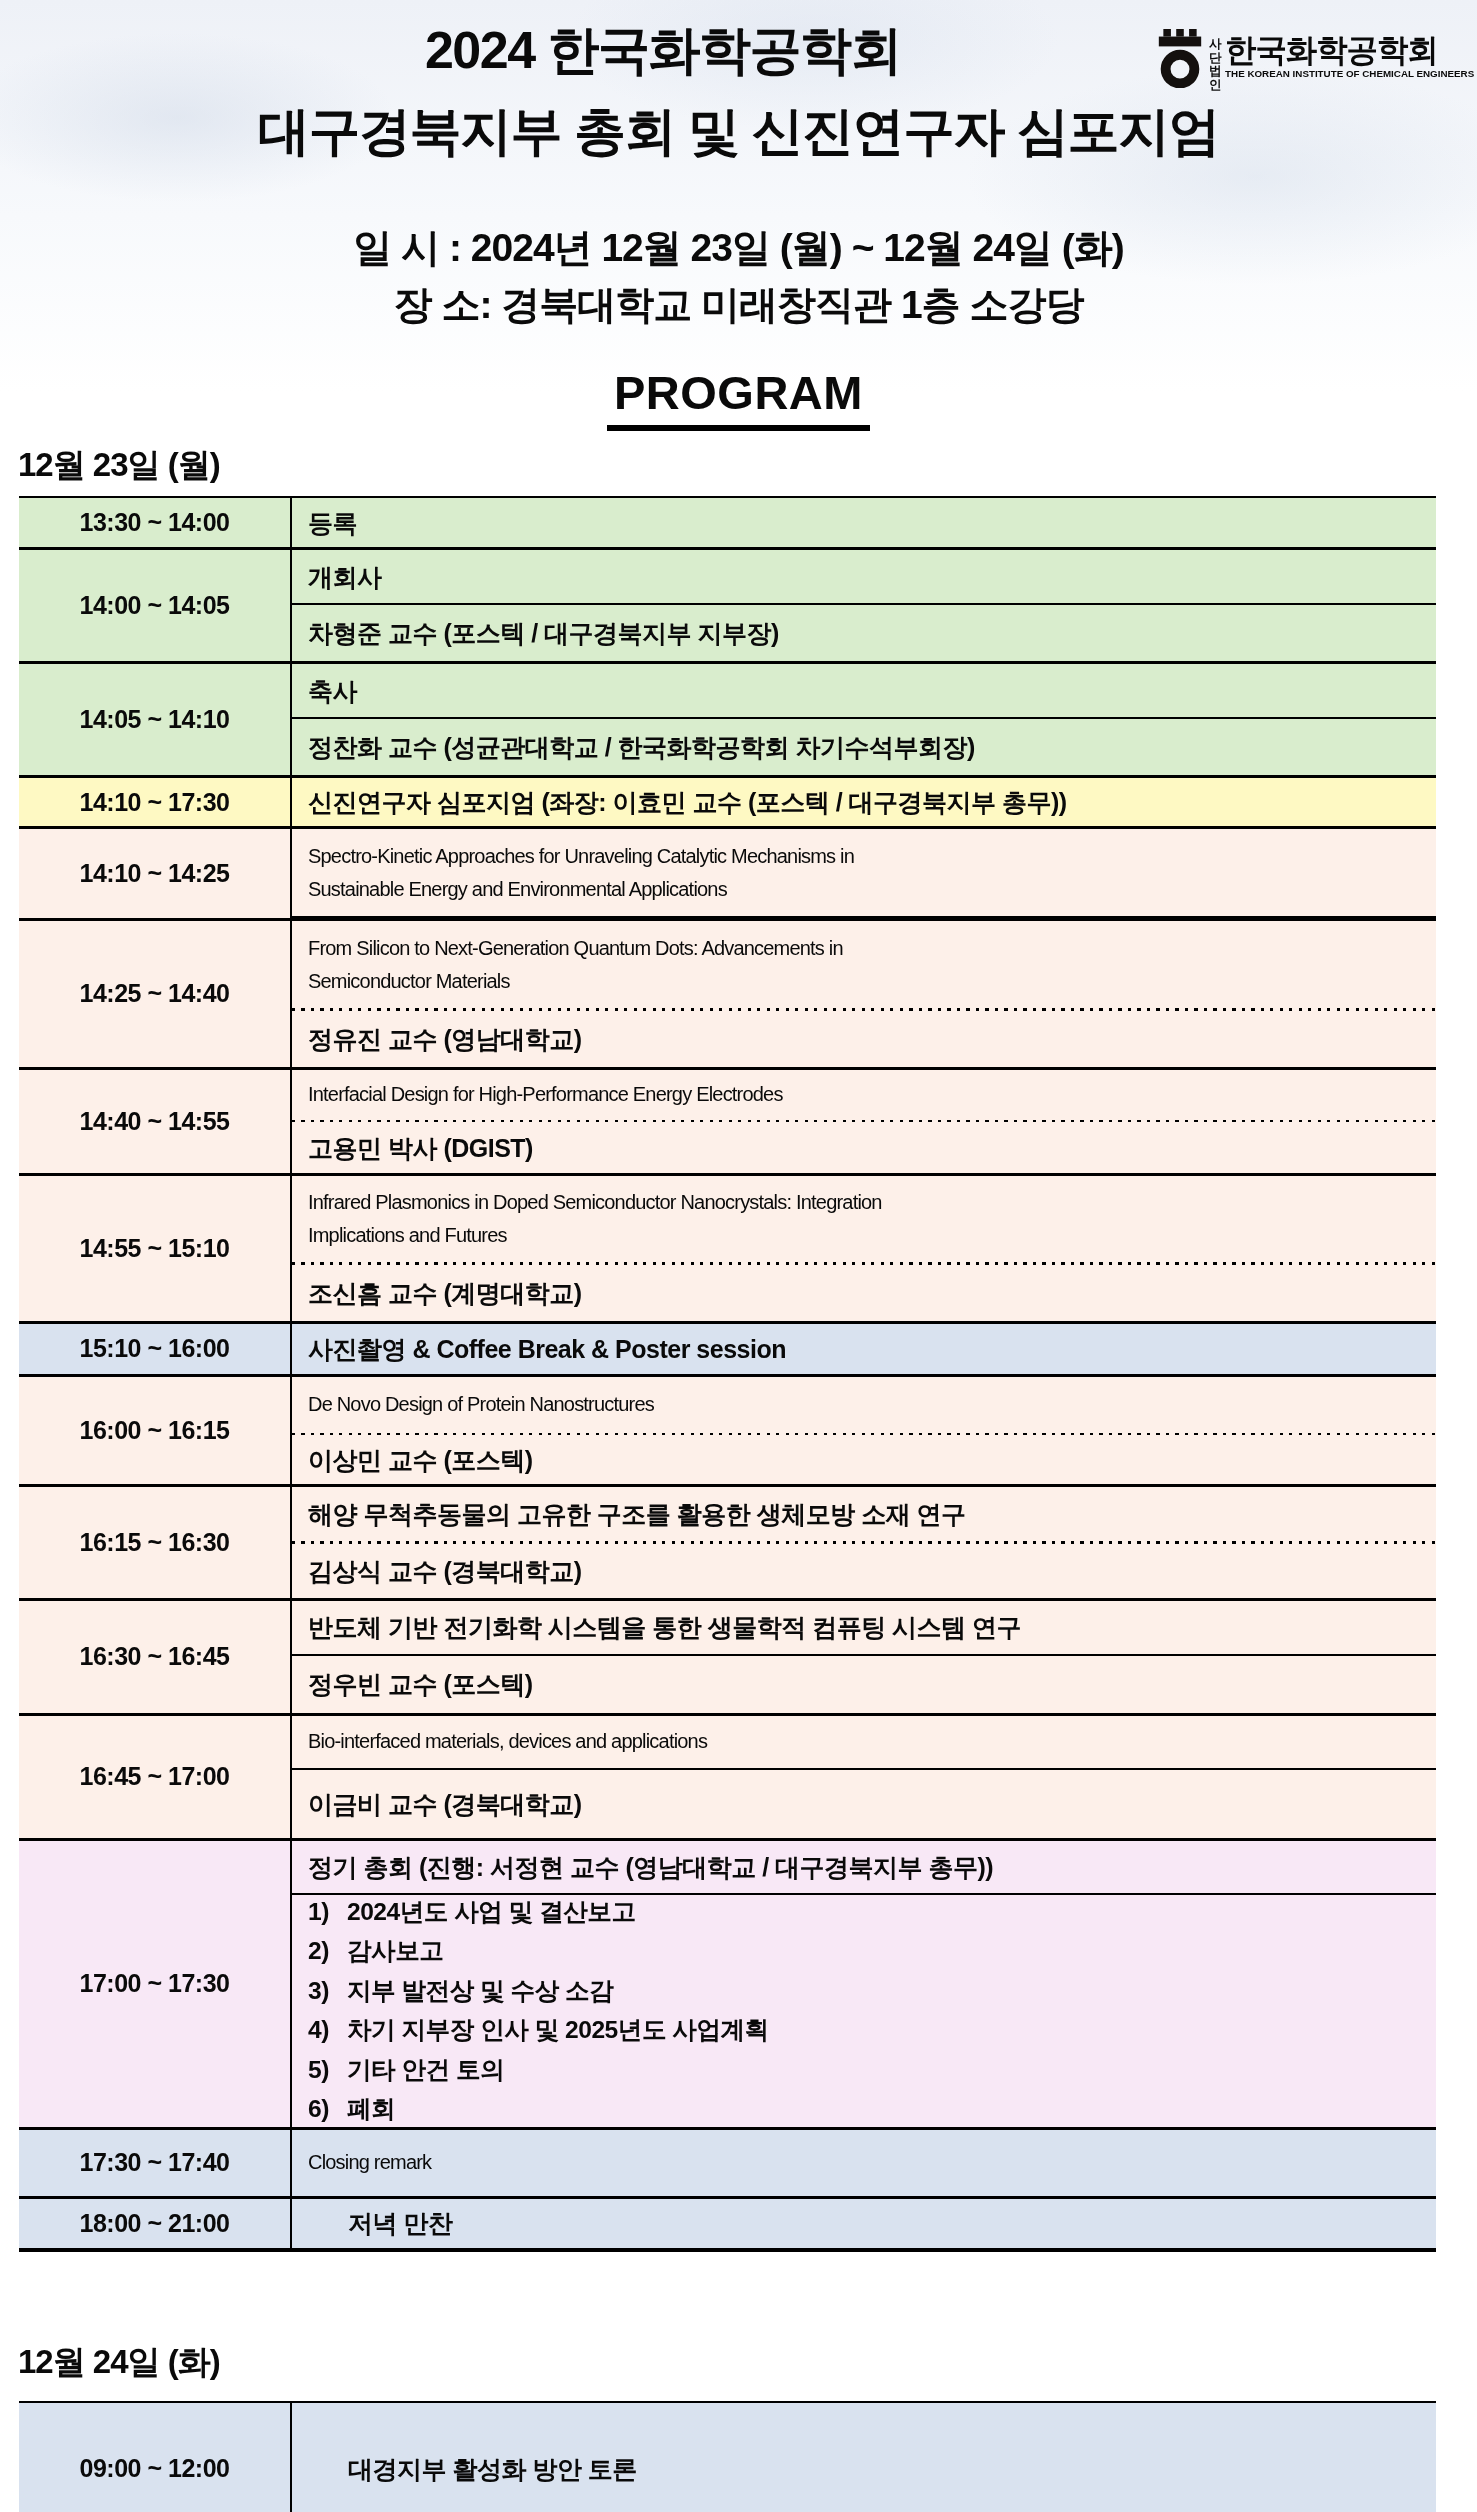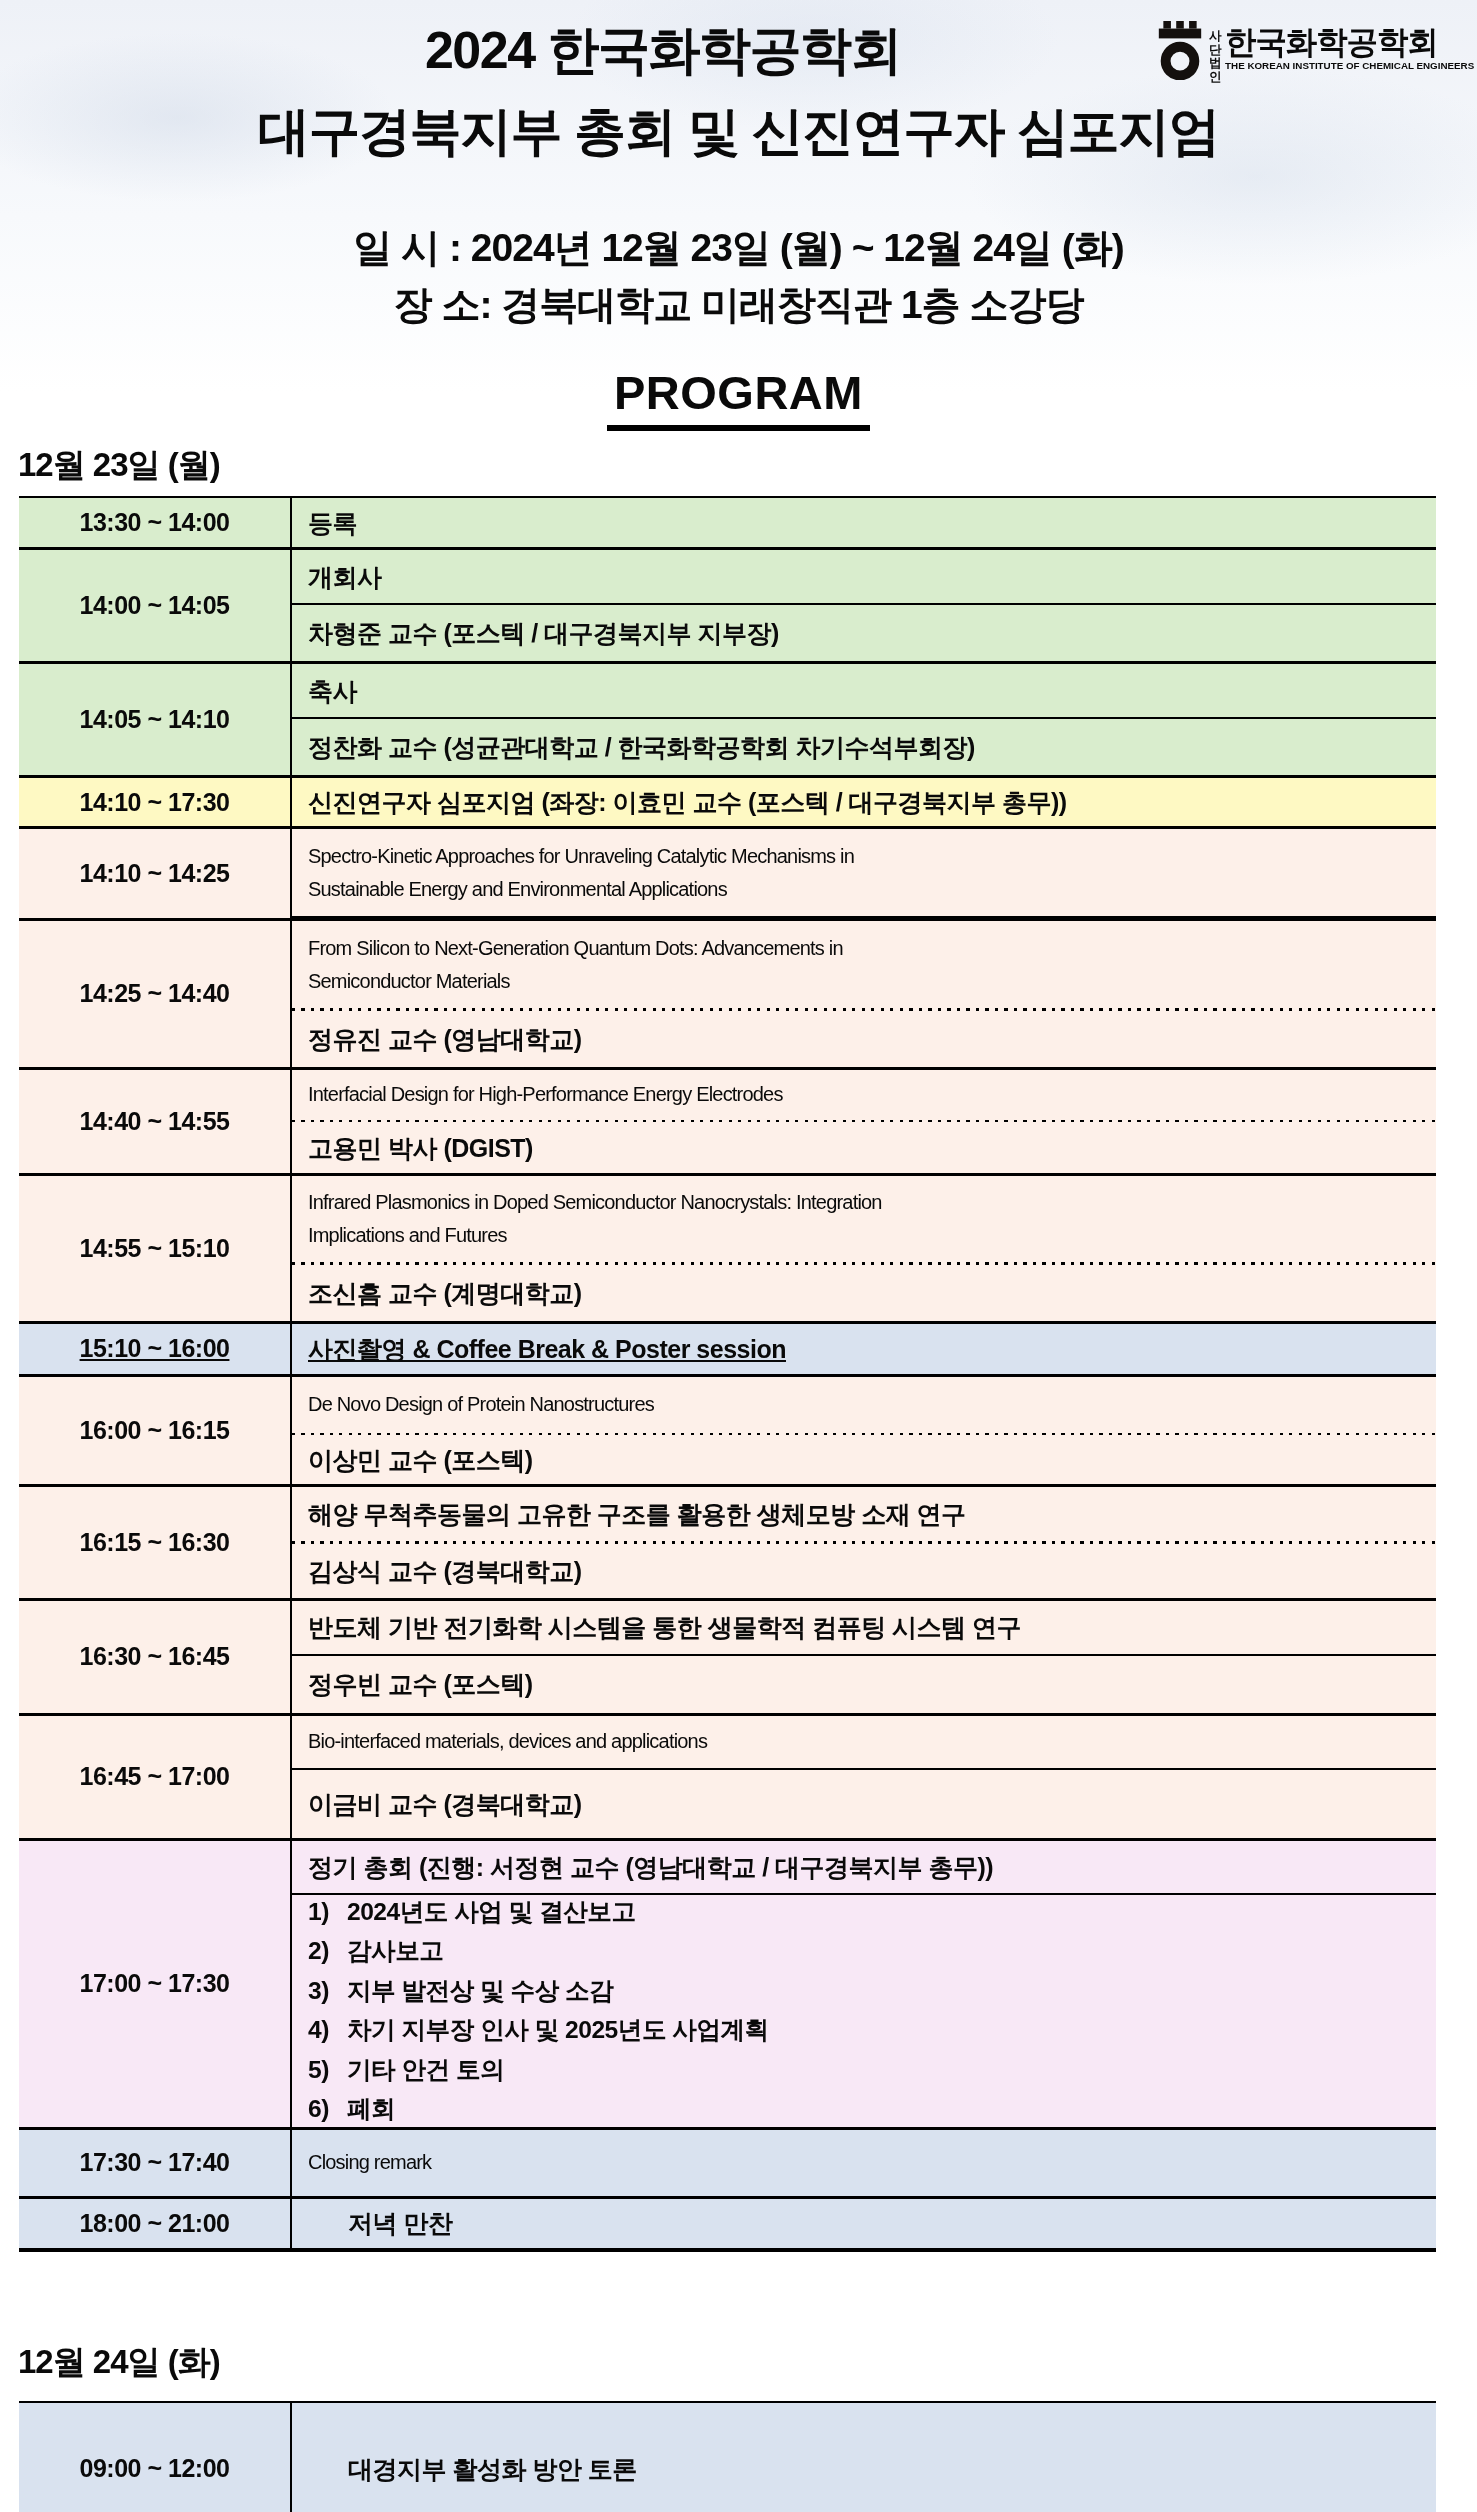--- a/index.html
+++ b/index.html
@@ -14,21 +14,21 @@
       linear-gradient(180deg,#eef1f7 0%,#f7f9fc 55%,#ffffff 100%);}
   .center{text-align:center;}
   #title1{position:absolute;left:0;top:20px;width:1326px;font-size:52px;font-weight:800;letter-spacing:-1.5px;line-height:60px;}
   #title2{position:absolute;left:0;top:99px;width:1477px;font-size:52px;font-weight:800;letter-spacing:-1.5px;line-height:65px;}
   #infoDate{position:absolute;left:0;top:220px;width:1477px;font-size:39px;font-weight:800;letter-spacing:-1px;line-height:55px;}
   #infoVenue{position:absolute;left:0;top:277px;width:1477px;font-size:39px;font-weight:800;letter-spacing:-1px;line-height:55px;}
   #programWrap{position:absolute;left:0;top:365px;width:1477px;text-align:center;}
   #programHeading{display:inline-block;font-size:47px;font-weight:800;letter-spacing:0.5px;
     border-bottom:6.5px solid #000;padding:0 7px 5px 7px;}
   
-  #logo{position:absolute;left:1156px;top:21px;width:281px;height:65px;display:flex;align-items:flex-start;}
+  #logo{position:absolute;left:1156px;top:29px;width:281px;height:65px;display:flex;align-items:flex-start;}
   #logoMark{width:48px;height:59px;flex:0 0 auto;}
   #logoType{display:flex;flex-direction:column;font-size:12.6px;font-weight:700;line-height:13.6px;margin:9px 4px 0 5px;letter-spacing:-0.5px;}
   #logoTextCol{display:flex;flex-direction:column;}
   #logoOrg{font-size:32px;font-weight:900;letter-spacing:-1px;line-height:35px;margin-top:4px;transform:scaleX(.98);transform-origin:left;}
   #logoOrgEn{font-size:9.8px;font-weight:700;letter-spacing:0px;line-height:12px;white-space:nowrap;}
   .dayHeading{position:absolute;left:18px;font-size:33px;font-weight:800;letter-spacing:-1px;}
   #day1Heading{top:443px;}
   #day2Heading{top:2340px;}
   .schedTable{position:absolute;left:19px;width:1417px;border-top:2px solid #000;border-bottom:4.5px solid #000;}
   #day1Table{top:496px;}
@@ -165,21 +165,21 @@
           <div class="part en" style="height: 86px;">
             <div class="line">Infrared Plasmonics in Doped Semiconductor Nanocrystals: Integration</div>
             <div class="line">Implications and Futures</div>
           </div>
           <div class="sep dotted"></div>
           <div class="part" style="height: 56px;">
             <div class="line">조신흠 교수 (계명대학교)</div>
           </div>
         </div>
       </div>
-      <div class="block" style="background: rgb(217, 226, 239); text-decoration: underline;">
+      <div class="block" style="background: rgb(217, 226, 239);">
         <div class="timeCell">15:10 ~ 16:00</div>
         <div class="contentCol">
           <div class="part" style="height: 50px;">
             <div class="line">사진촬영 &amp; Coffee Break &amp; Poster session</div>
           </div>
         </div>
       </div>
       <div class="block" style="background: rgb(253, 240, 233);">
         <div class="timeCell">16:00 ~ 16:15</div>
         <div class="contentCol">

